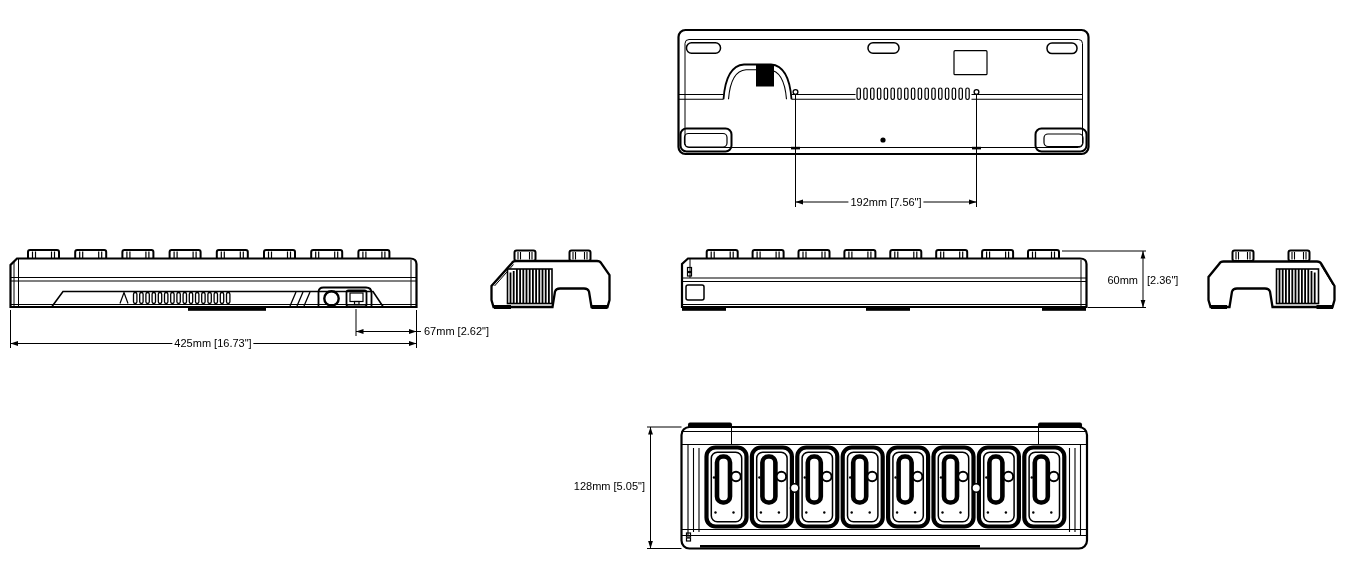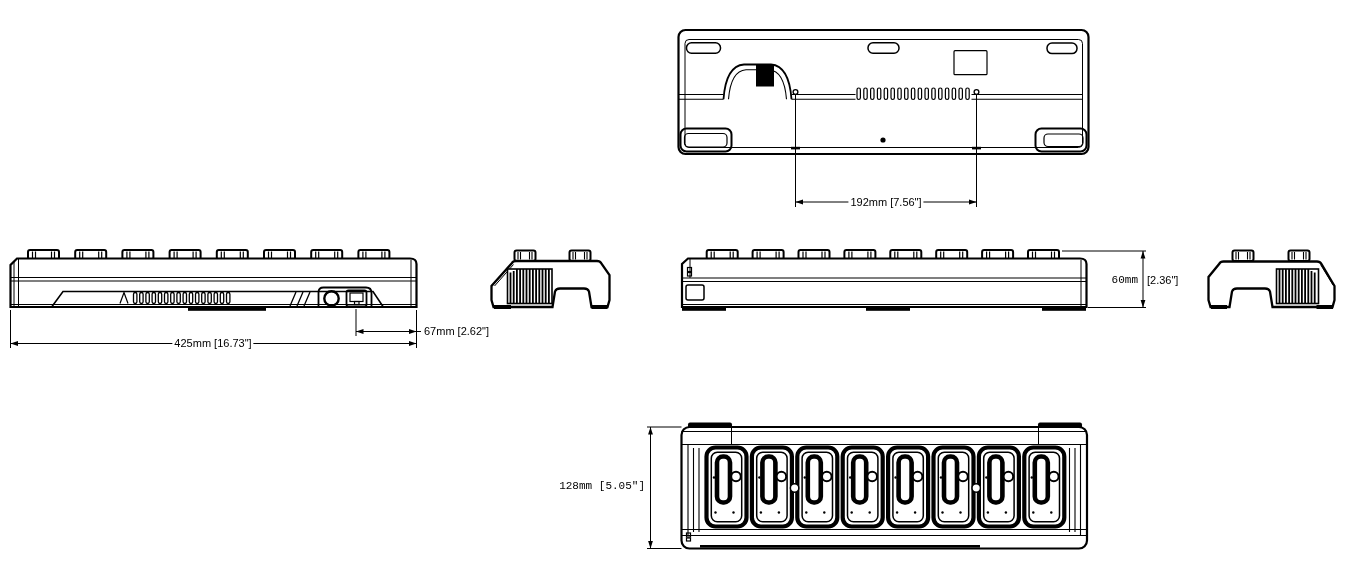--- a/index.html
+++ b/index.html
@@ -3,21 +3,21 @@
 <meta charset="utf-8">
 <style>
   html,body{margin:0;padding:0;background:#fff;}
   .canvas{position:relative;width:1347px;height:572px;background:#ffffff;overflow:hidden;
           font-family:"Liberation Sans",sans-serif;}
   .canvas svg{position:absolute;left:0;top:0;}
   .dim-label{position:absolute;font-size:11px;line-height:12px;color:#000;background:#ffffff;
              white-space:nowrap;padding:0 2px;z-index:5;}
   .dim-center{transform:translate(-50%,-50%);}
   .dim-left{transform:translate(0,-50%);}
-  .dim-right{transform:translate(-100%,-50%);font-family:Liberation Mono, monospace;}
+  .dim-right{transform:translate(-100%,-50%);}
 </style>
 </head>
 <body>
 
 <div class="canvas">
 
 <svg width="1347" height="572" viewBox="0 0 1347 572" fill="none" stroke="#000" stroke-linecap="butt">
   <defs>
 
     <g id="tab">

